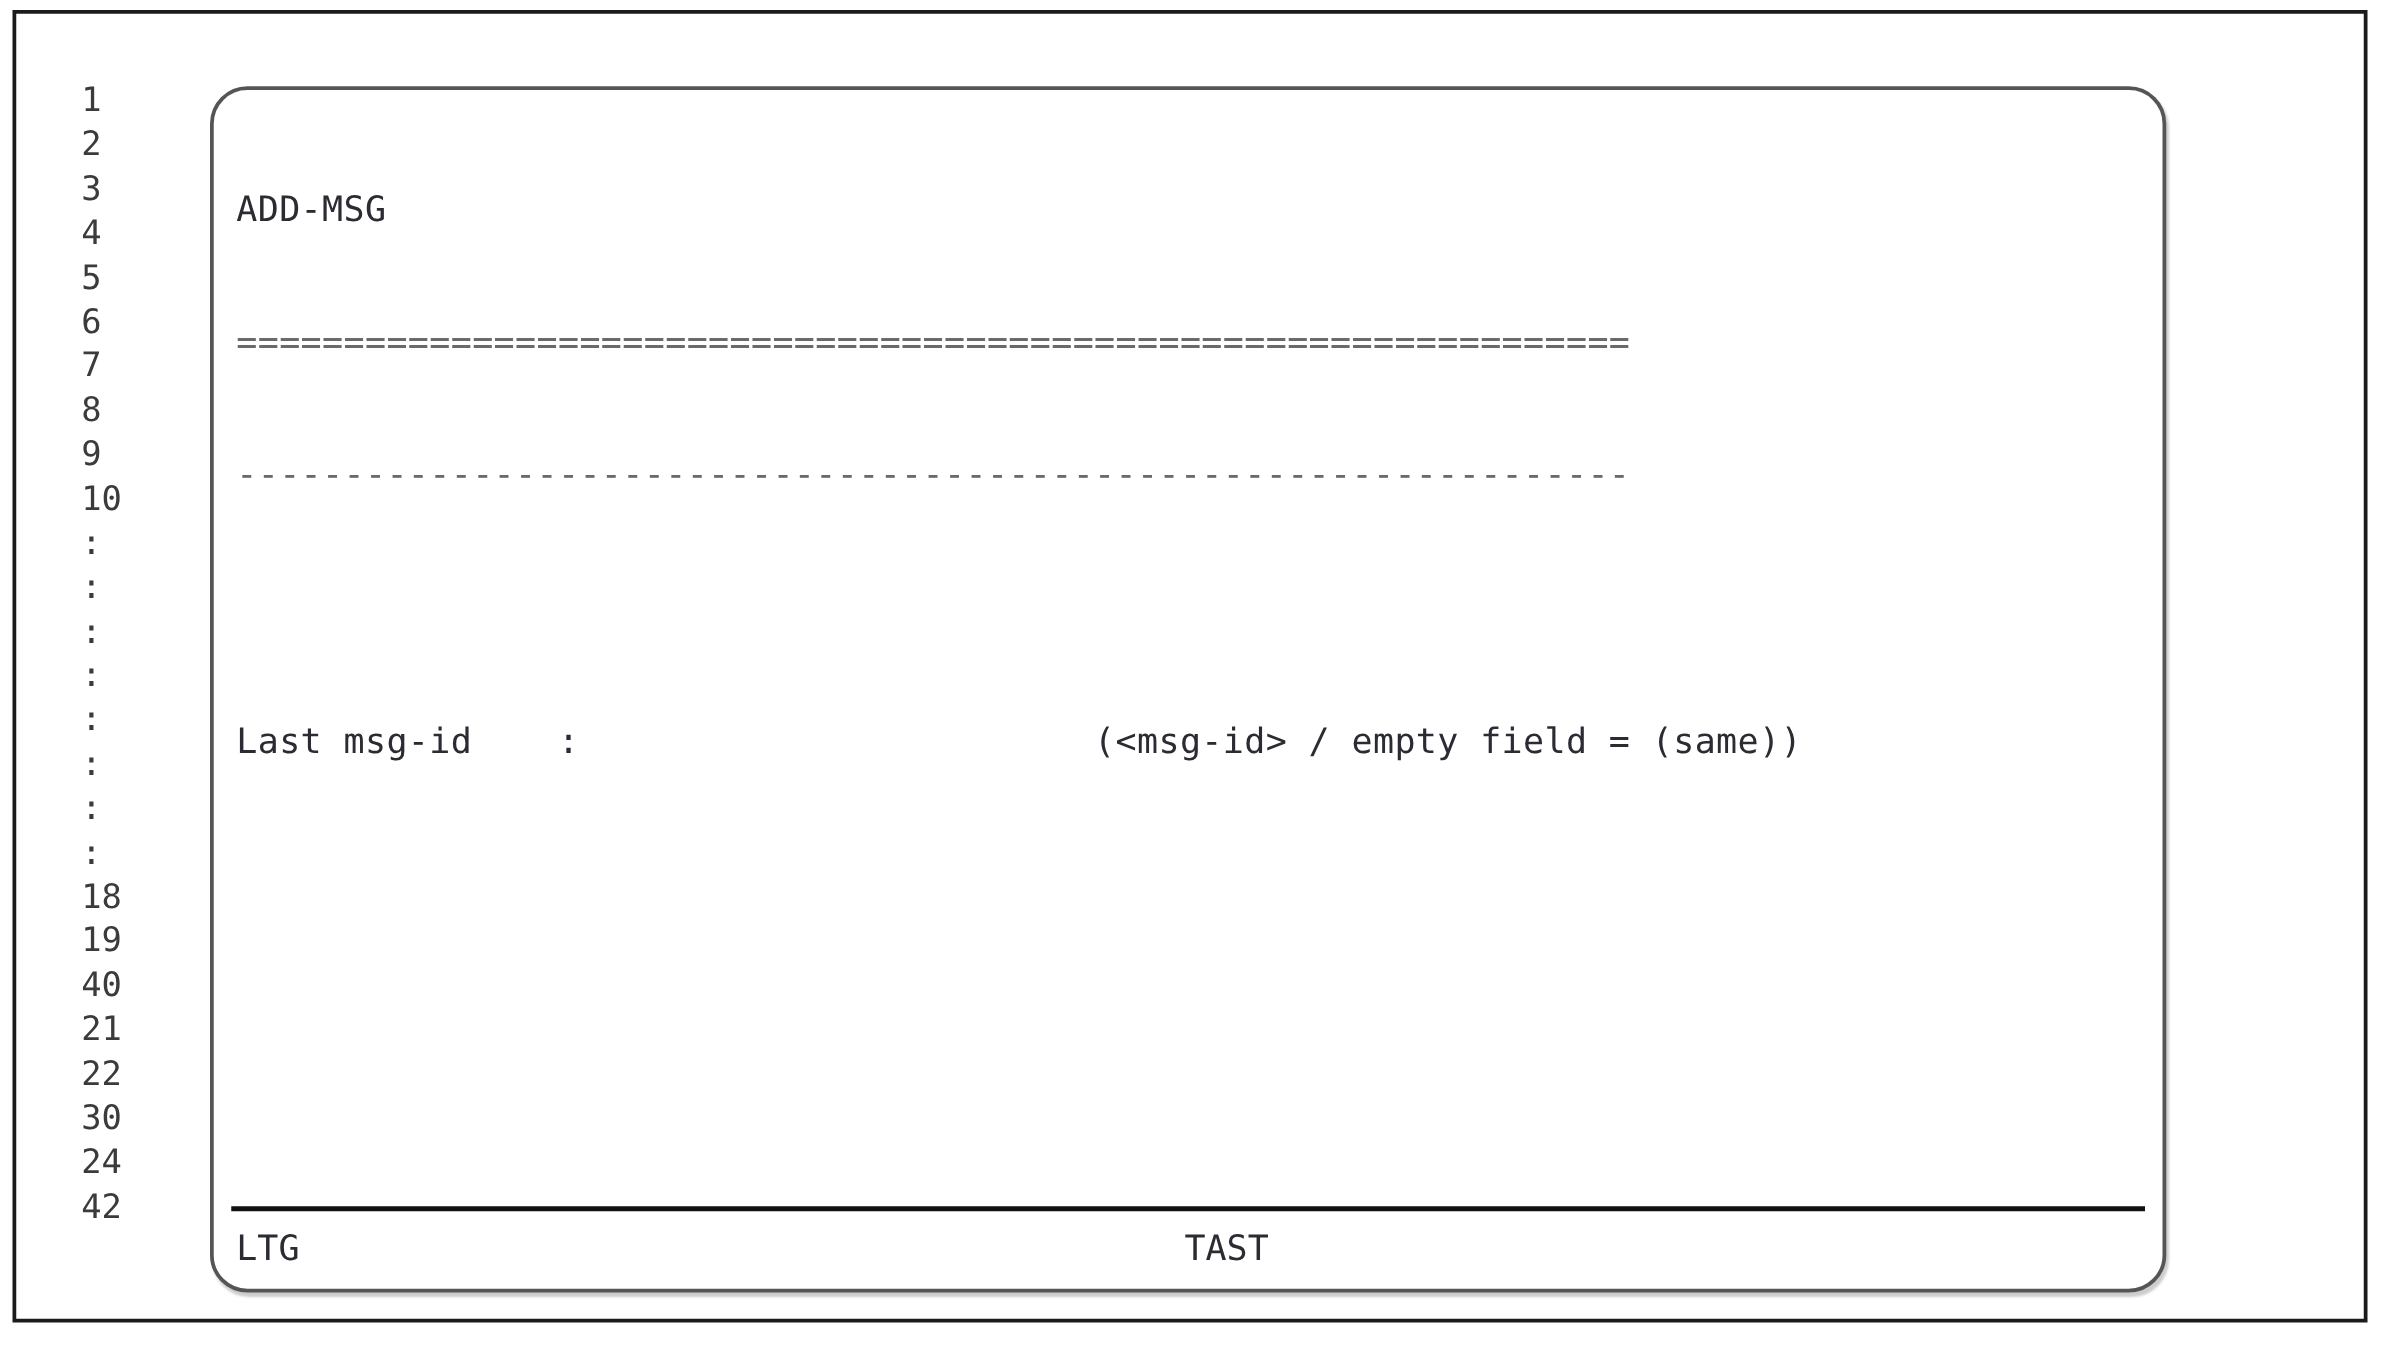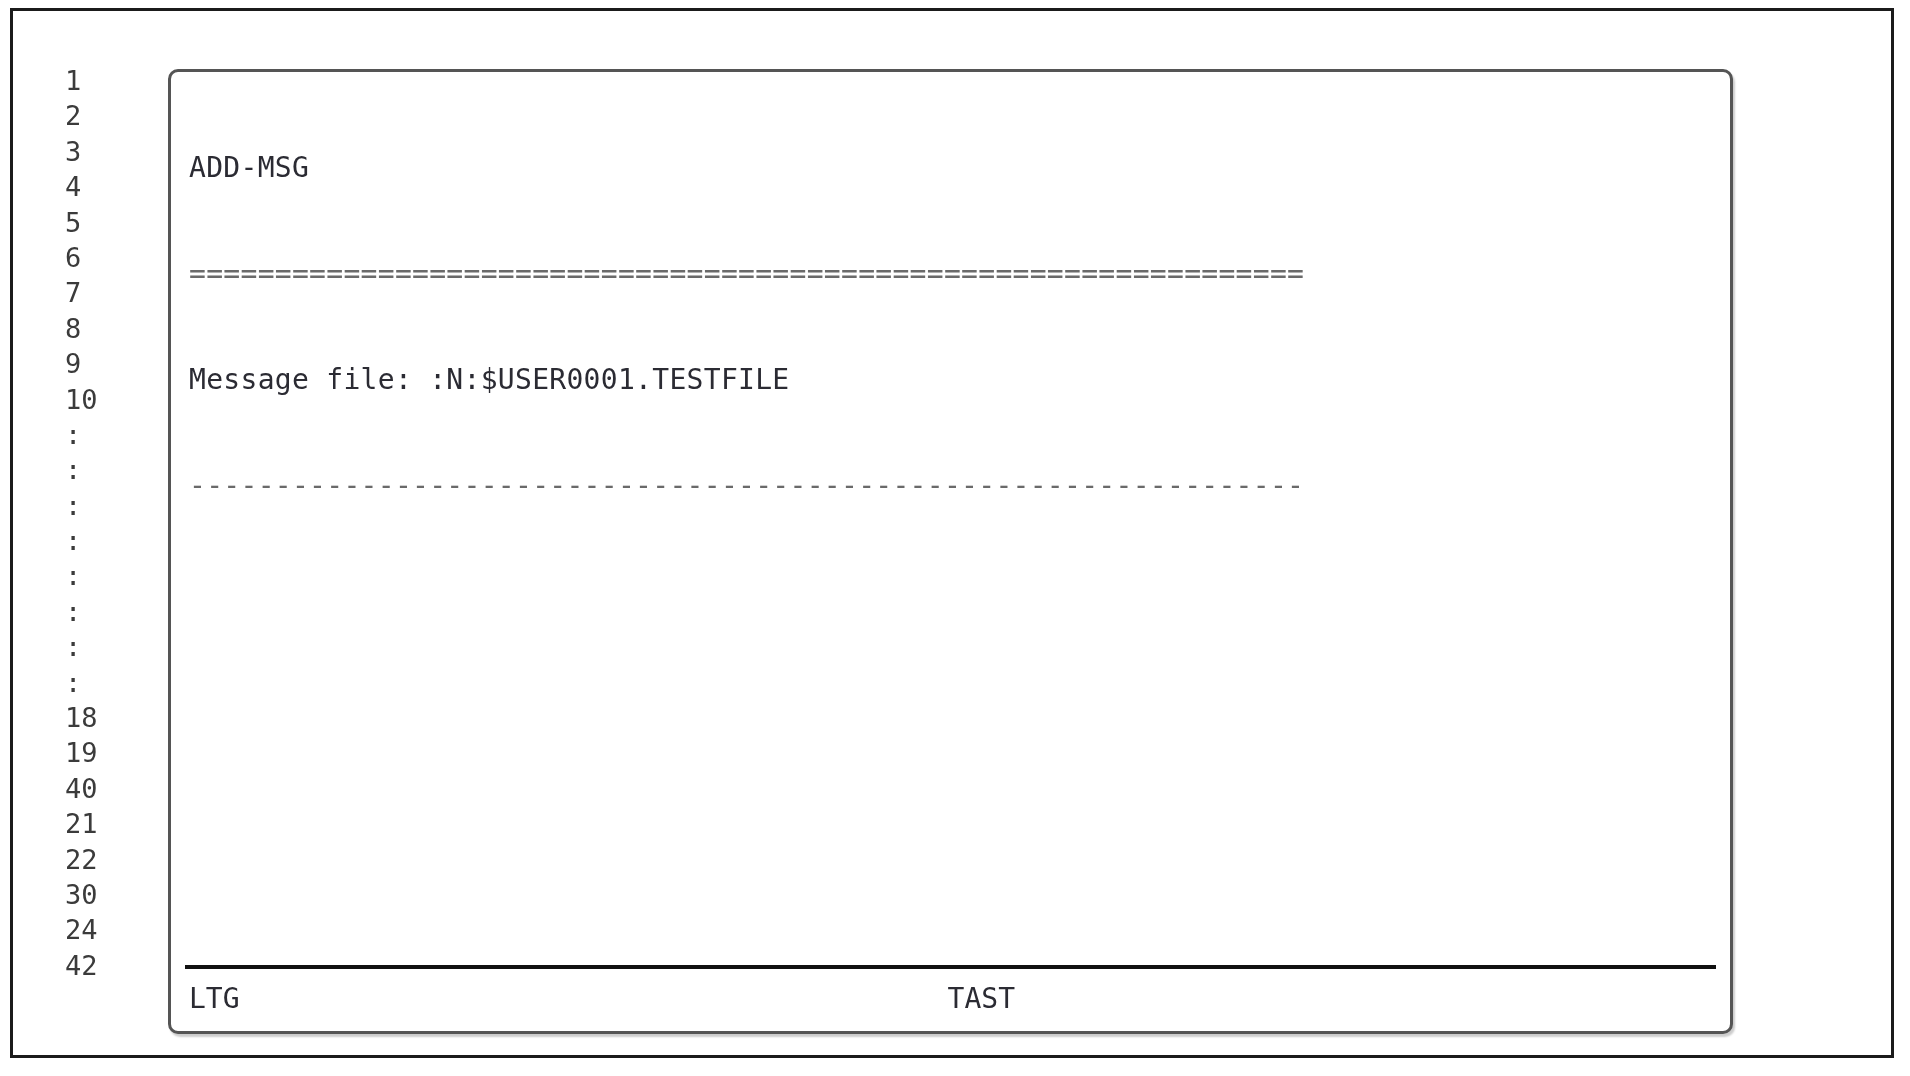--- a/index.html
+++ b/index.html
@@ -46,21 +46,21 @@
   }
 
   
   #terminal {
     position: absolute;
     left: 155px;
     top: 58px;
     width: 1565px;
     height: 965px;
     border: 3px solid #555555;
-    border-radius: 10px;
+    border-radius: 30px;
     box-sizing: border-box;
     background: #ffffff;
     box-shadow: 2px 3px 2px rgba(0,0,0,0.20);
     overflow: hidden;
   }
 
   
   #screen-text {
     position: absolute;
     left: 18px;
@@ -137,23 +137,23 @@
     <div>30</div>
     <div>24</div>
     <div>42</div>
   </div>
 
   <div id="terminal">
 
     <div id="screen-text">
       <span class="trow">ADD-MSG</span>
       <span class="trow rule">=================================================================</span>
-      <span class="trow">Message file: :N:$USER0001.TESTFILE</span>
       <span class="trow rule">-----------------------------------------------------------------</span>
       <span class="trow"> </span>
+      <span class="trow">Last msg-id    :                        (&lt;msg-id&gt; / empty field = (same))</span>
       <span class="trow"> </span>
       
       
       
       
       
       
       
       
       

